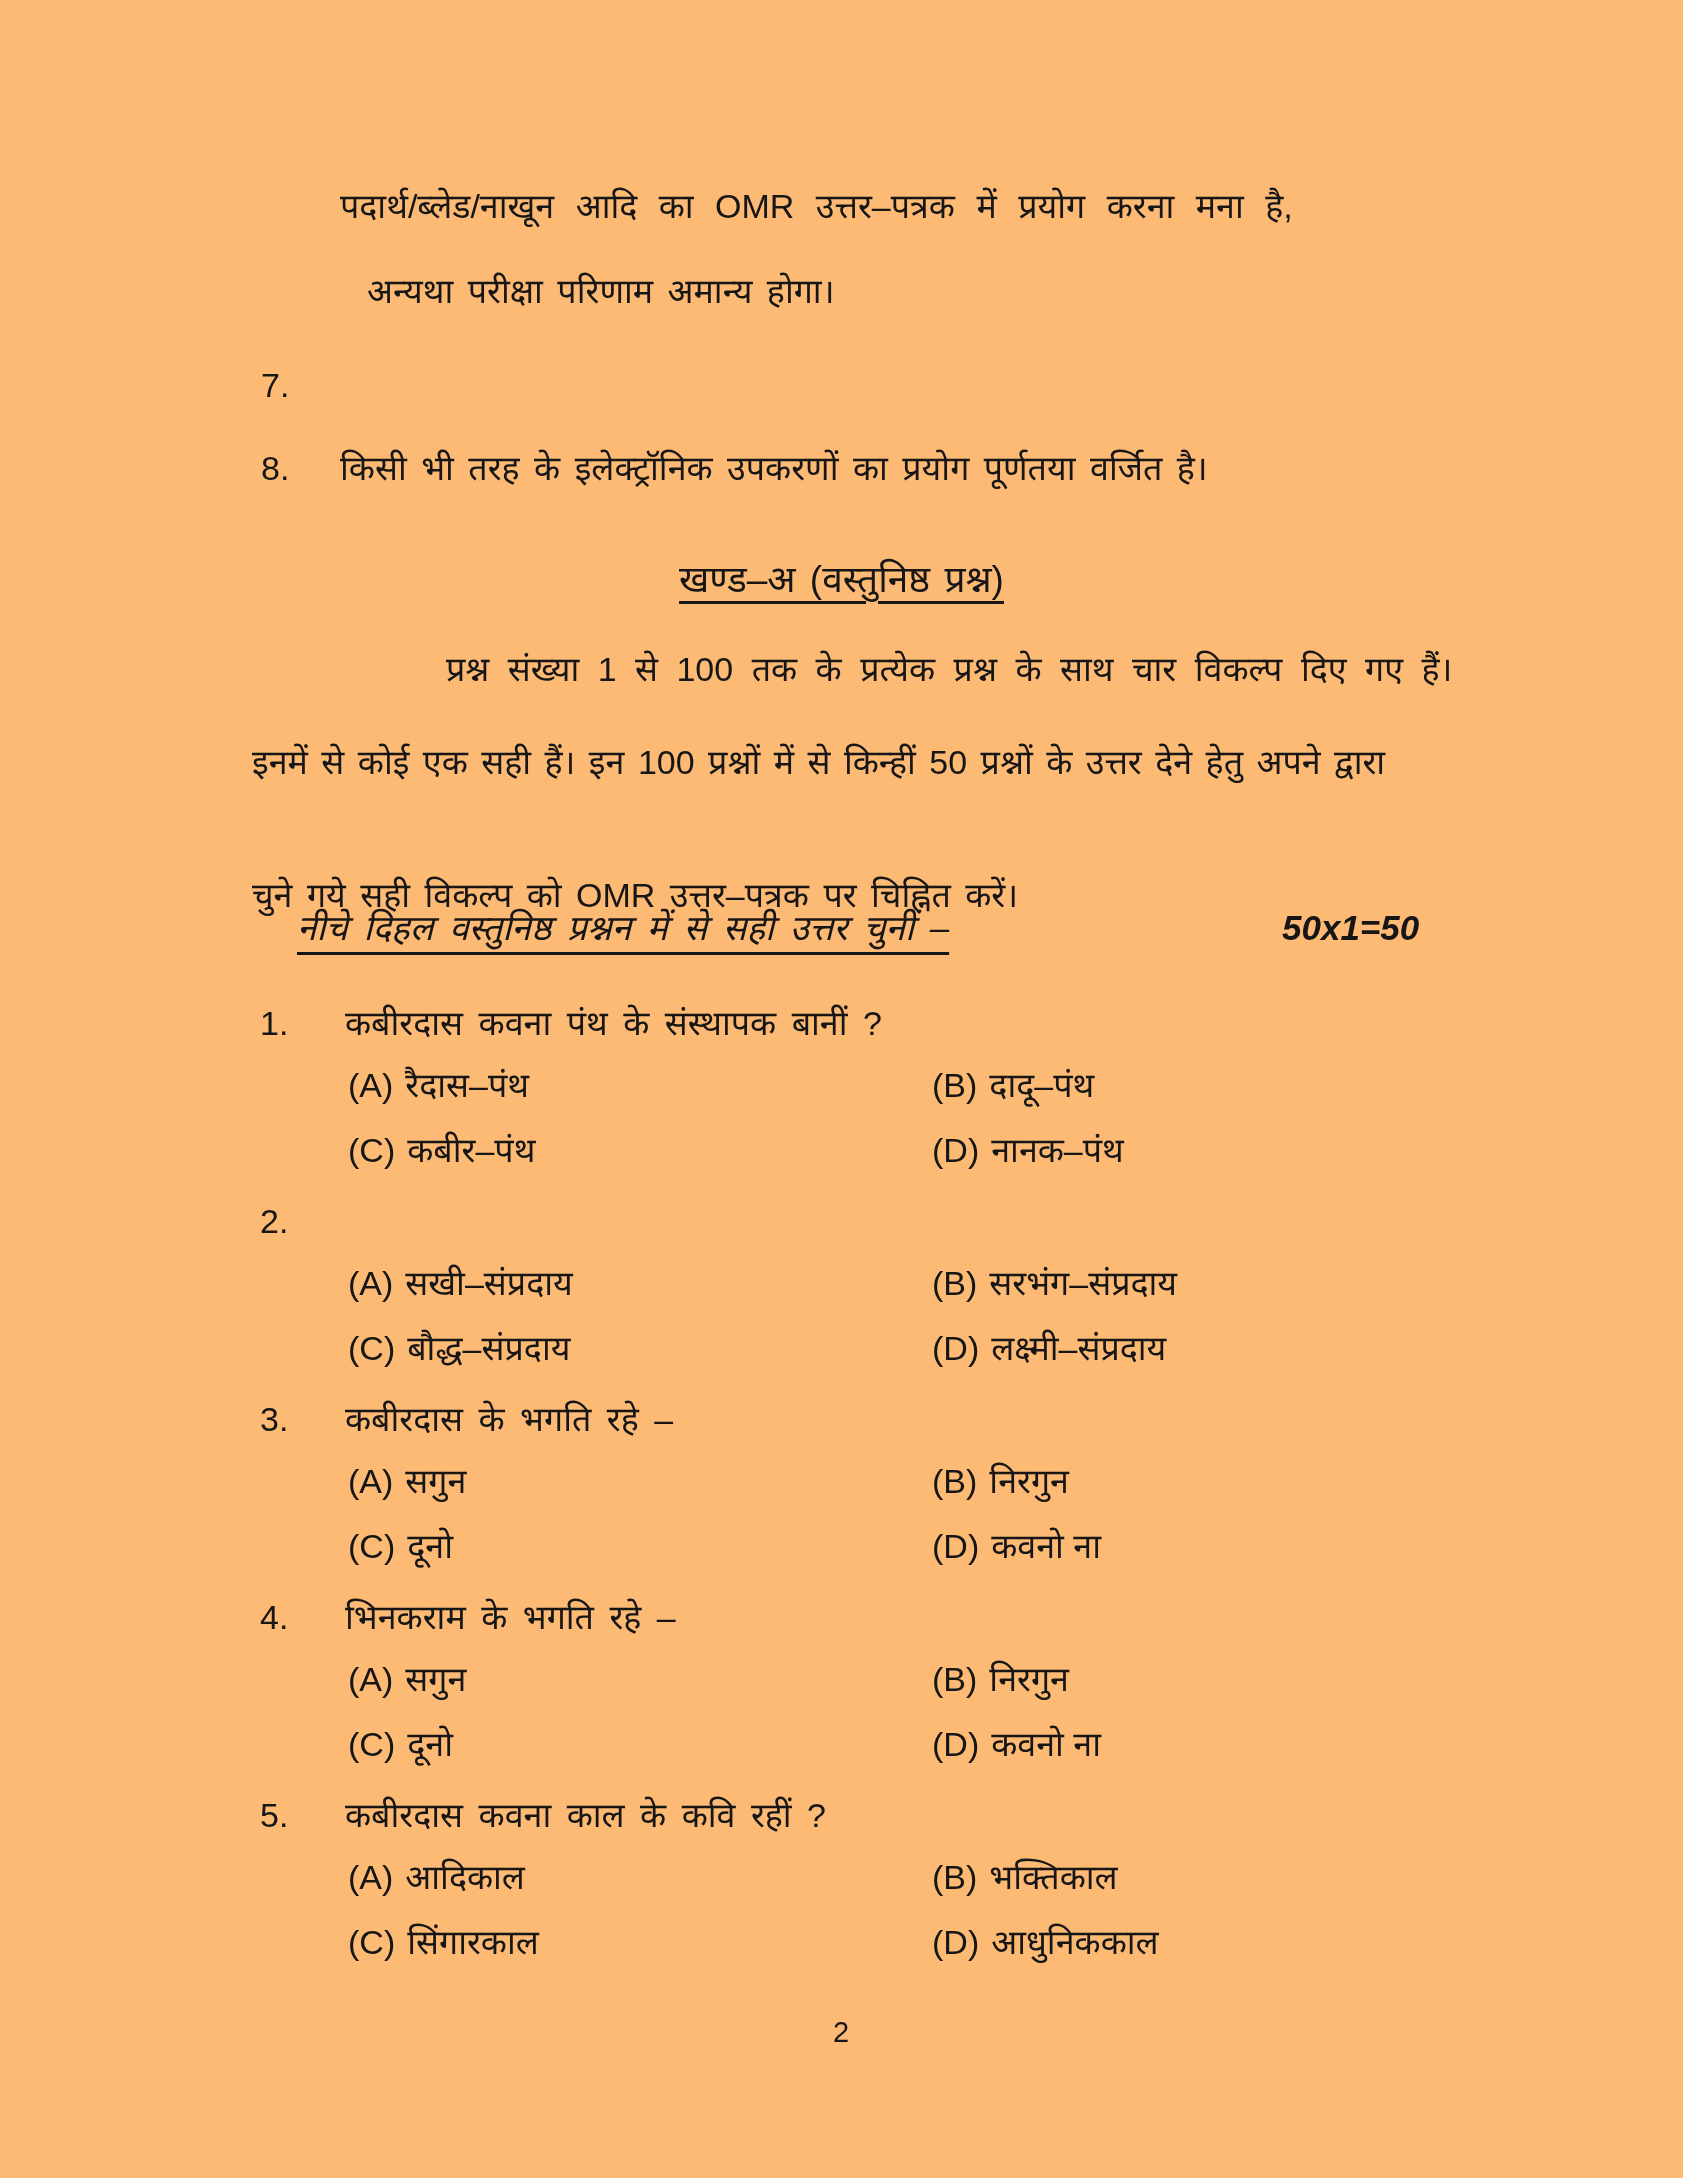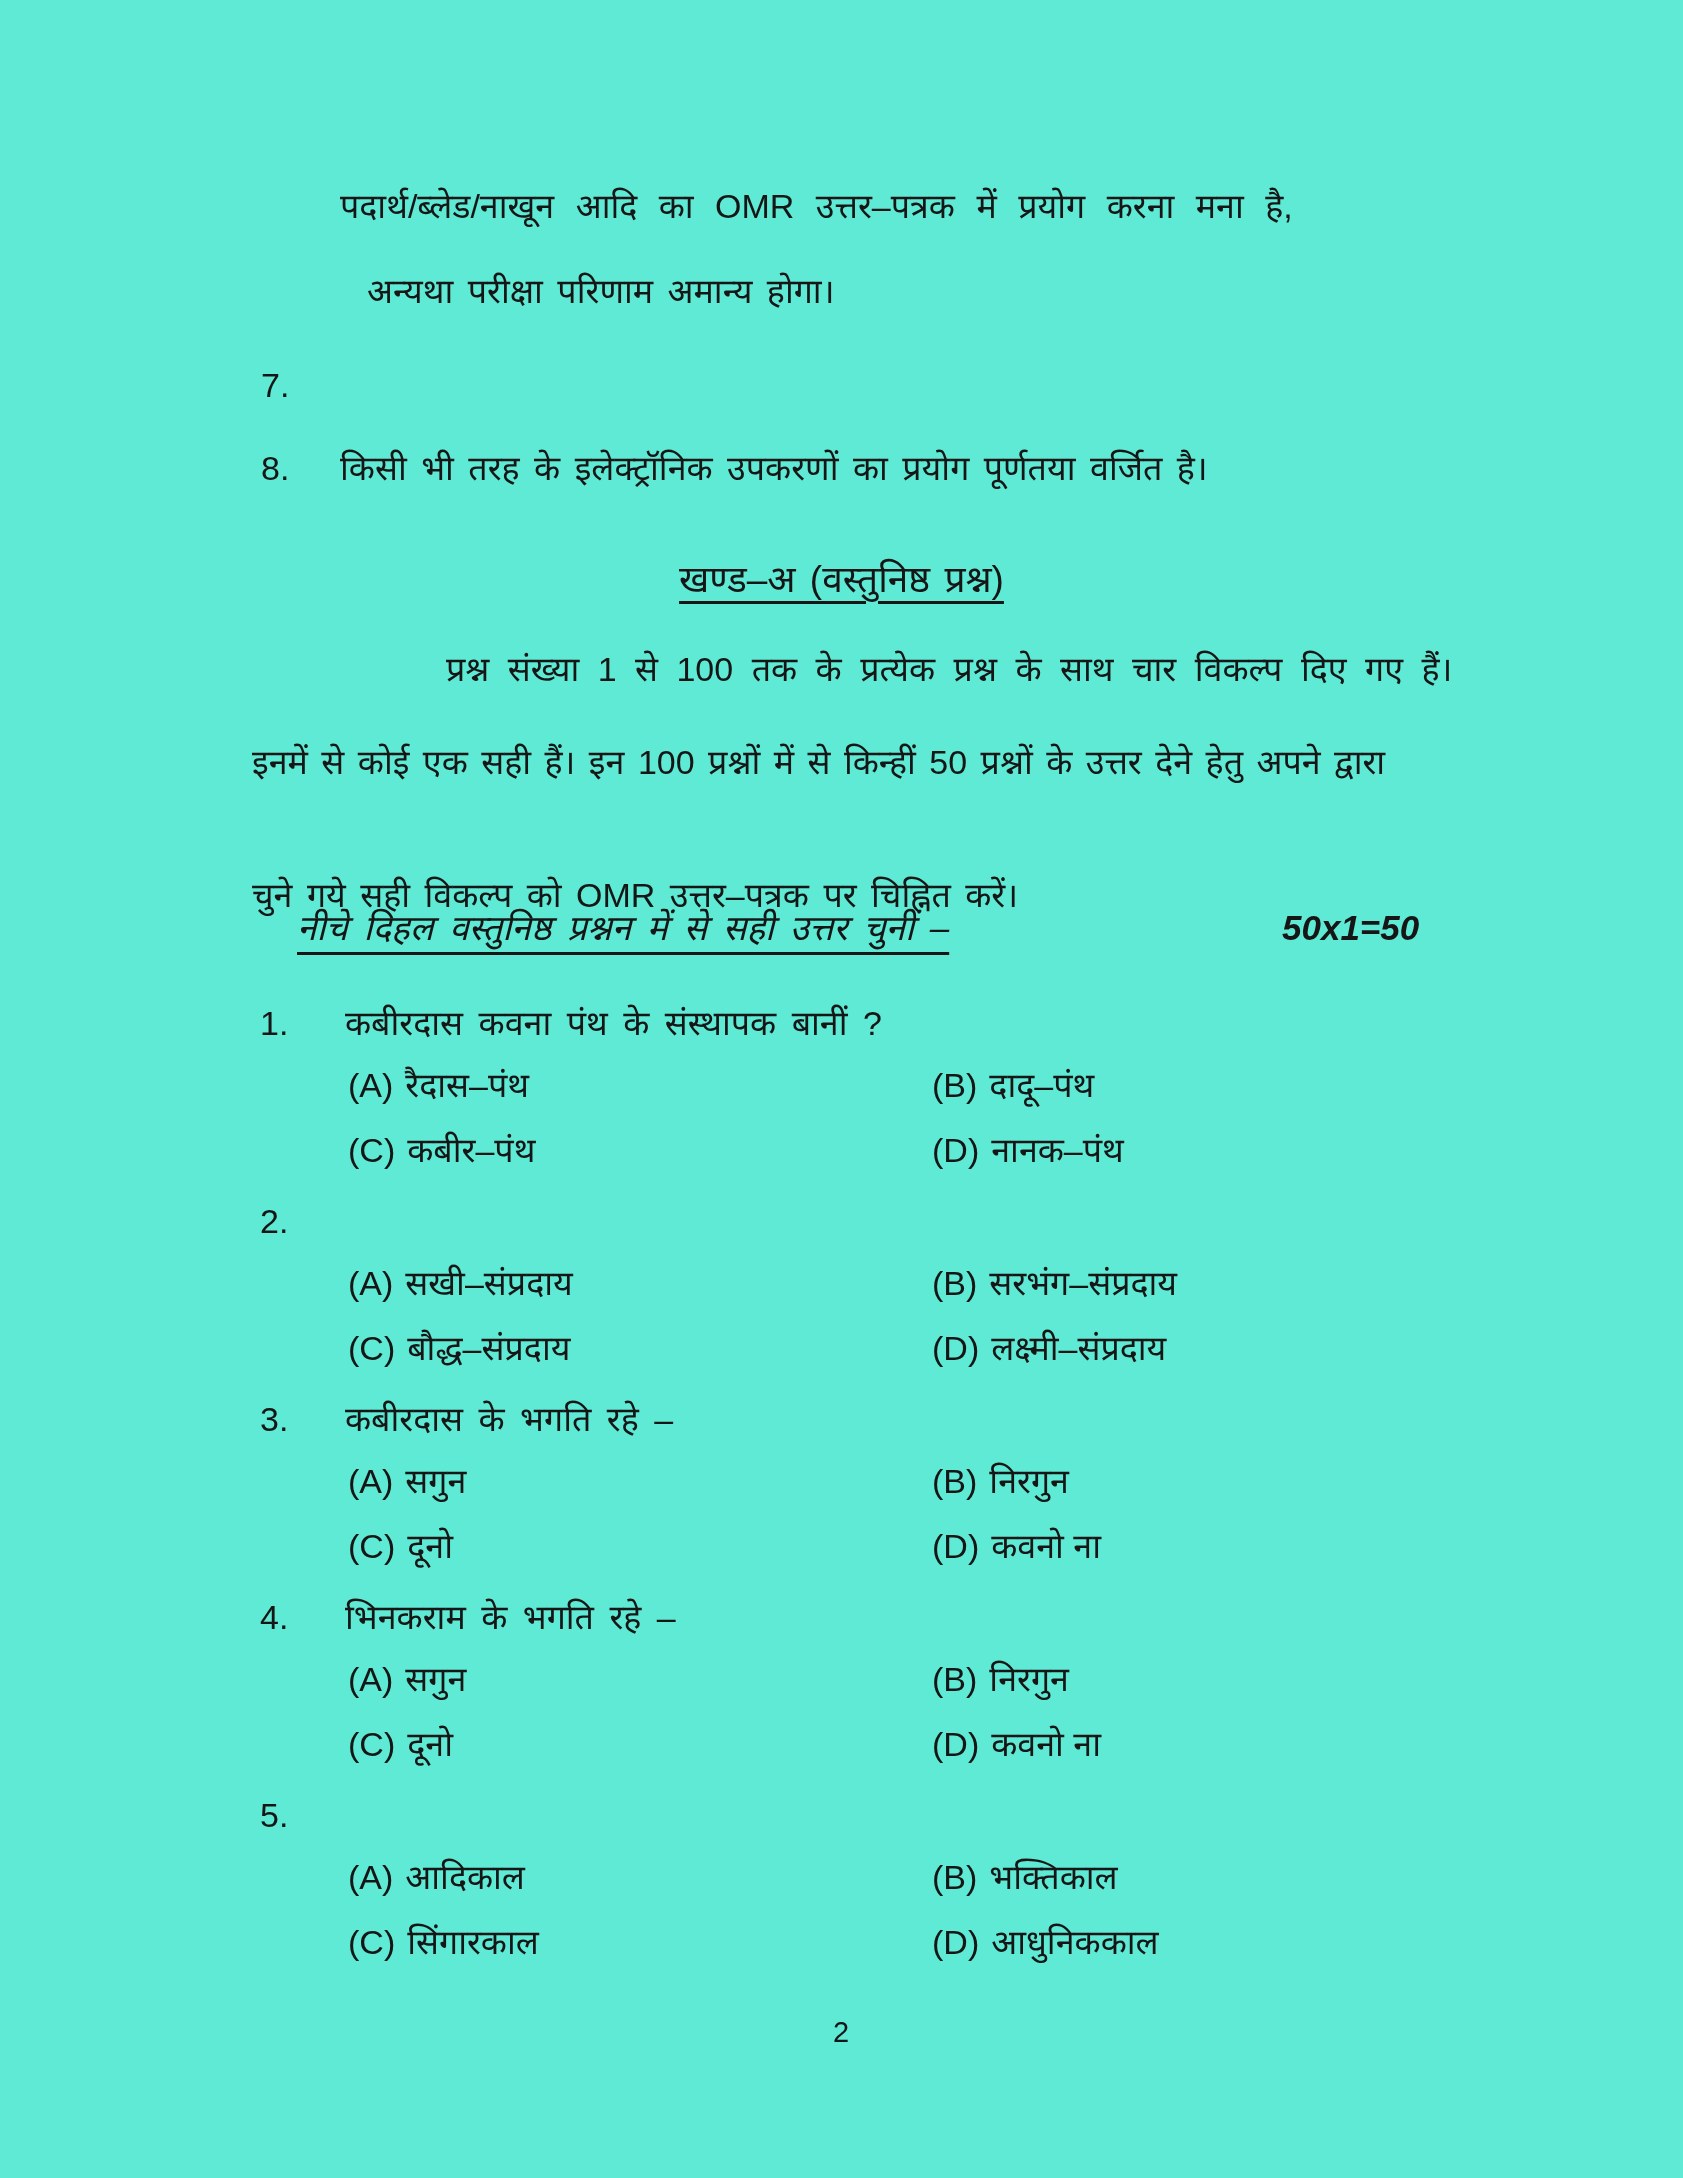--- a/index.html
+++ b/index.html
@@ -5,21 +5,21 @@
   html, body {
     margin: 0;
     padding: 0;
     background: #e8e8e8;
   }
   .page {
     position: relative;
     width: 1683px;
     height: 2178px;
     margin: 0 auto;
-    background: #5eead4;
+    background: #fdba74;
     color: #161616;
     font-family: "Liberation Sans", "DejaVu Sans", sans-serif;
     font-size: 34px;
     line-height: 1.25;
     overflow: hidden;
   }
   .abs { position: absolute; white-space: nowrap; }
 
   
   .cont1 { top: 185px; left: 340px; word-spacing: 12px; }
@@ -153,20 +153,21 @@
       <div class="opt right"><span class="opt-label">(B)</span><span>निरगुन</span></div>
     </div>
     <div class="optrow second">
       <div class="opt left"><span class="opt-label">(C)</span><span>दूनो</span></div>
       <div class="opt right"><span class="opt-label">(D)</span><span>कवनो ना</span></div>
     </div>
   </div>
 
   <div class="question q4">
     <div class="qnum">5.</div>
+    <div class="qtext">कबीरदास कवना काल के कवि रहीं ?</div>
     <div class="optrow first">
       <div class="opt left"><span class="opt-label">(A)</span><span>आदिकाल</span></div>
       <div class="opt right"><span class="opt-label">(B)</span><span>भक्तिकाल</span></div>
     </div>
     <div class="optrow second">
       <div class="opt left"><span class="opt-label">(C)</span><span>सिंगारकाल</span></div>
       <div class="opt right"><span class="opt-label">(D)</span><span>आधुनिककाल</span></div>
     </div>
   </div>
 

